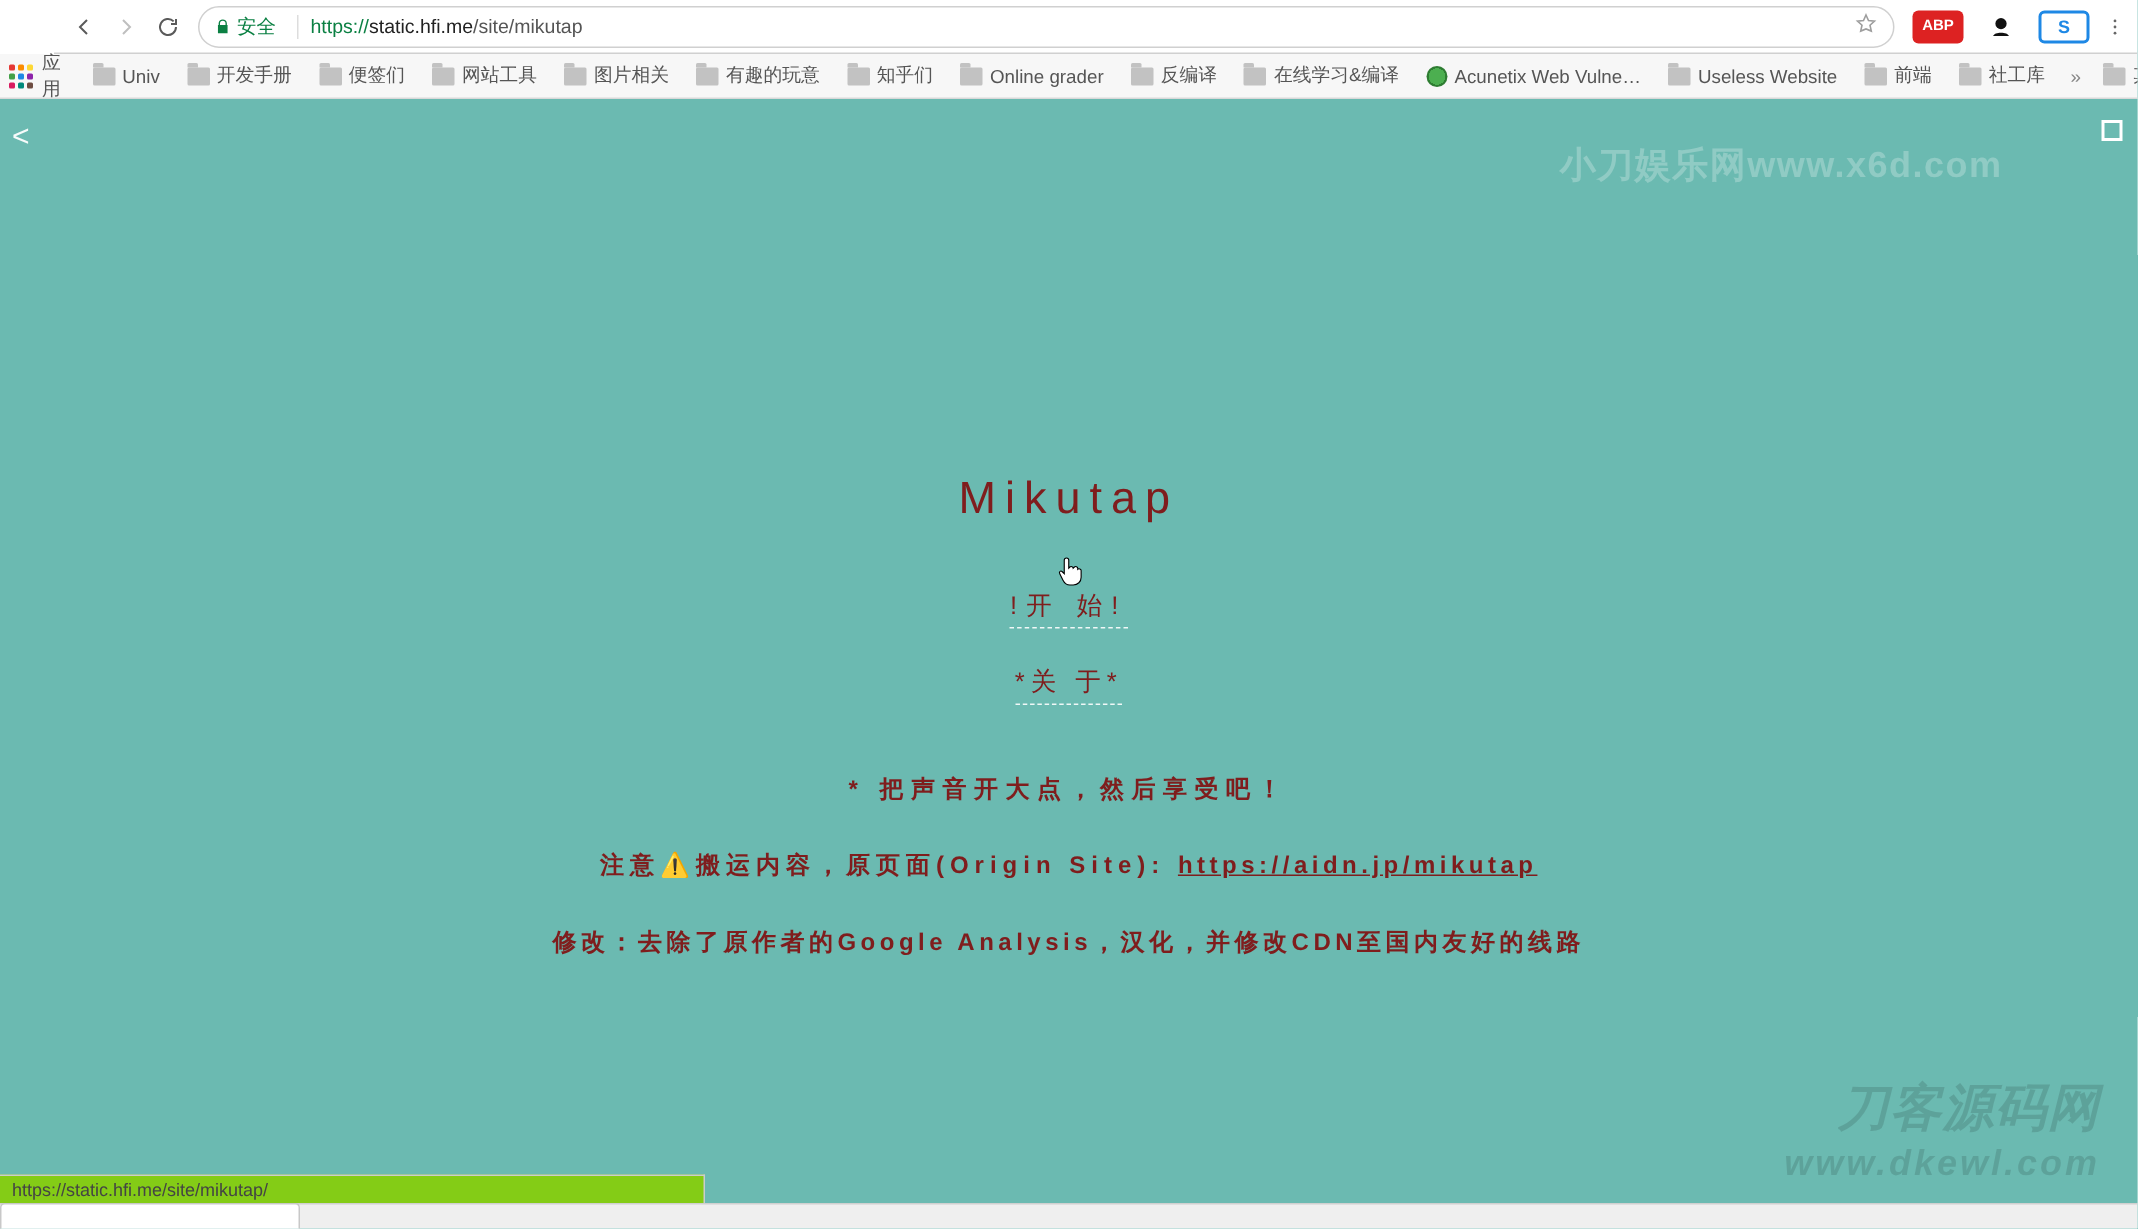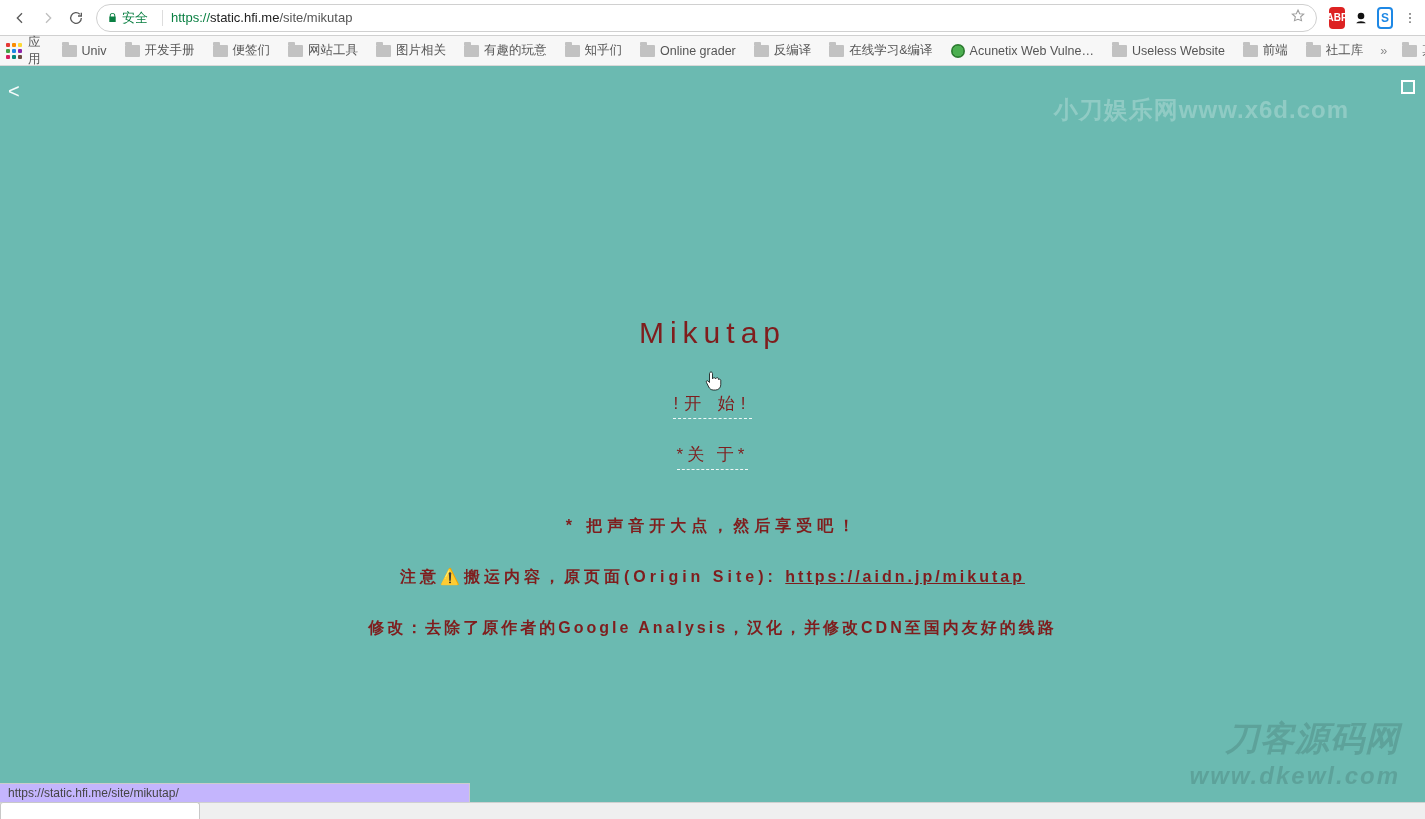--- a/index.html
+++ b/index.html
@@ -5,21 +5,21 @@
   * { margin:0; padding:0; box-sizing:border-box; }
   body {
     width:1425px; height:819px;
     font-family:"Helvetica Neue",Arial,"PingFang SC","Hiragino Sans GB","Microsoft YaHei",sans-serif;
     background:#fff; overflow:hidden; position:relative;
   }
 
   
   .toolbar {
     height:36px; display:flex; align-items:center;
-    border-bottom:1px solid #d0d0d0; background:#fff; padding:0 6px;
+    border-bottom:1px solid #d0d0d0; background:#fff; padding:0 6px;margin-left:36px;
   }
   .nav-btn {
     width:28px; height:28px; display:flex; align-items:center; justify-content:center;
     color:#5a5a5a; border-radius:50%;
   }
   .nav-btn.disabled { color:#bfbfbf; }
   .nav-btn svg { width:16px; height:16px; }
   .addr-bar {
     flex:1; height:28px; margin:0 6px;
     border:1px solid #d0d0d0; border-radius:14px;
@@ -29,21 +29,21 @@
   .lock { color:#0b8043; margin-right:4px; display:flex; align-items:center; }
   .lock svg { width:11px; height:11px; }
   .secure-label { color:#0b8043; margin-right:6px; }
   .addr-sep { width:1px; height:16px; background:#ddd; margin:0 8px; }
   .url-text { color:#222; }
   .url-text .proto { color:#0b8043; }
   .url-text .path { color:#555; }
   .star { margin-left:auto; color:#9e9e9e; }
   .star svg { width:16px; height:16px; }
   .ext-icons { display:flex; align-items:center; gap:8px; margin-left:6px; }
-  .ext { width:16px; height:22px; display:flex; align-items:center; justify-content:center; border-radius:4px; font-size:10px; font-weight:700; }
+  .ext { width:34px; height:22px; display:flex; align-items:center; justify-content:center; border-radius:4px; font-size:10px; font-weight:700; }
   .ext.abp { background:#d22; color:#fff; }
   .ext.head { color:#111; }
   .ext.s { border:2px solid #1e88e5; color:#1e88e5; font-weight:800; font-size:12px; }
   .kebab { width:18px; color:#666; display:flex; align-items:center; justify-content:center; }
   .kebab svg{width:14px;height:14px;}
 
   
   .bookmarks {
     height:30px; display:flex; align-items:center;
     padding:0 6px; border-bottom:1px solid #d9d9d9;
@@ -64,21 +64,21 @@
   .site-icon{width:14px;height:14px;border-radius:7px;}
   .bk-overflow{color:#888;margin-left:6px;margin-right:4px;}
   .bk-other{margin-left:auto;}
 
   
   .viewport {
     position:absolute; top:66px; left:0; right:0; bottom:17px;
     background:#6bbab1; overflow:hidden;
   }
   .watermark1 {
-    position:absolute; top:28px; right:76px;
+    position:absolute; top:28px; right:90px;
     font-size:24px; font-weight:700; color:rgba(255,255,255,0.25);
     letter-spacing:1px; pointer-events:none;
   }
   .watermark2 {
     position:absolute; right:25px; bottom:12px; text-align:right;
     pointer-events:none; color:rgba(0,0,0,0.13);
   }
   .watermark2 .w2a{font-size:34px;font-weight:800;letter-spacing:1px;font-style:italic;}
   .watermark2 .w2b{font-size:24px;font-weight:800;letter-spacing:2px;font-style:italic;}
 
@@ -108,21 +108,21 @@
   .origin-link { text-decoration:underline; letter-spacing:3px; }
   .note3 { font-size:16px; letter-spacing:3px; font-weight:600; margin-top:30px; }
 
   .cursor {
     position:absolute; width:18px; height:22px; pointer-events:none;
   }
 
   
   .statusbar {
     position:absolute; left:0; bottom:17px; height:19px;
-    background:#c4b5fd; border:1px solid #ccc; border-left:none; border-bottom:none;
+    background:#84cc16; border:1px solid #ccc; border-left:none; border-bottom:none;
     font-size:12px; color:#444; display:flex; align-items:center;
     padding:0 8px; min-width:470px;
   }
 
   
   .osbar {
     position:absolute; left:0; right:0; bottom:0; height:17px;
     background:#efefef; border-top:1px solid #d0d0d0;
   }
   .osbar .tab {

